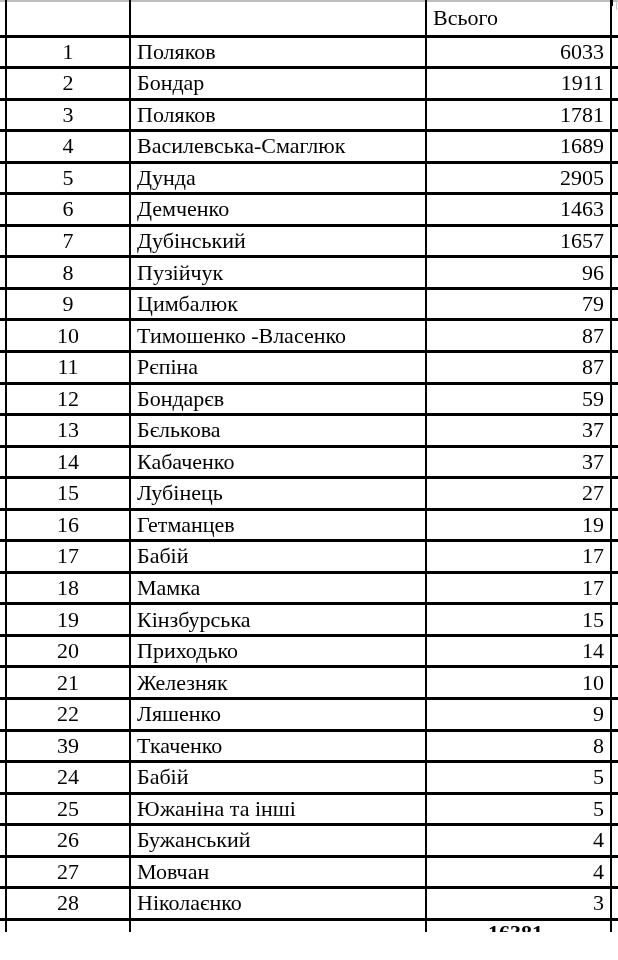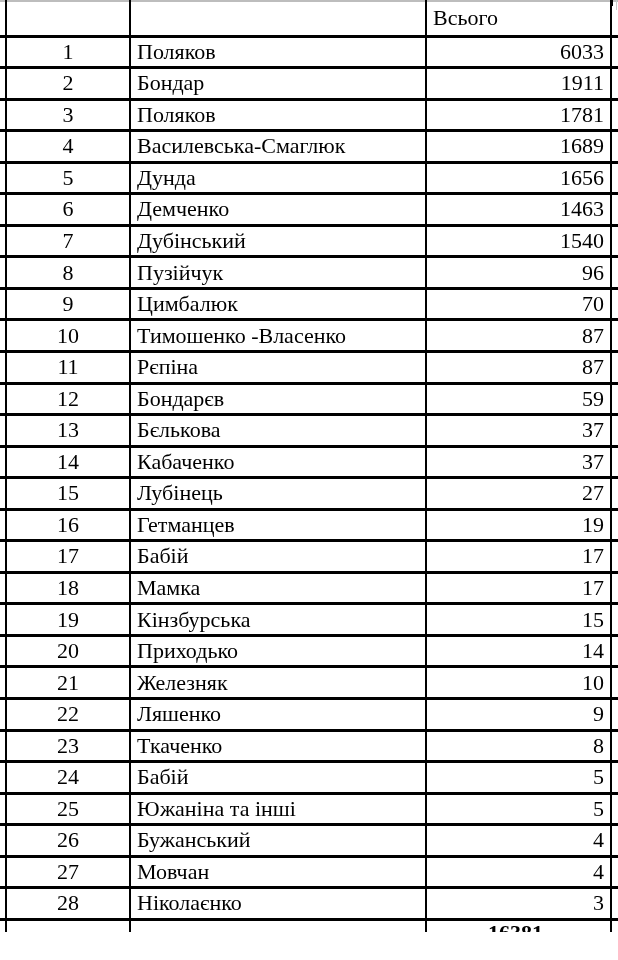--- a/index.html
+++ b/index.html
@@ -129,49 +129,49 @@
       <td class="sliver"></td>
       <td class="c-rank">4</td>
       <td class="c-name">Василевська-Смаглюк</td>
       <td class="c-value">1689</td>
       <td class="sliver"></td>
     </tr>
           <tr>
       <td class="sliver"></td>
       <td class="c-rank">5</td>
       <td class="c-name">Дунда</td>
-      <td class="c-value">1656</td>
+      <td class="c-value">2905</td>
       <td class="sliver"></td>
     </tr>
           <tr>
       <td class="sliver"></td>
       <td class="c-rank">6</td>
       <td class="c-name">Демченко</td>
       <td class="c-value">1463</td>
       <td class="sliver"></td>
     </tr>
           <tr>
       <td class="sliver"></td>
       <td class="c-rank">7</td>
       <td class="c-name">Дубінський</td>
-      <td class="c-value">1540</td>
+      <td class="c-value">1657</td>
       <td class="sliver"></td>
     </tr>
           <tr>
       <td class="sliver"></td>
       <td class="c-rank">8</td>
       <td class="c-name">Пузійчук</td>
       <td class="c-value">96</td>
       <td class="sliver"></td>
     </tr>
           <tr>
       <td class="sliver"></td>
       <td class="c-rank">9</td>
       <td class="c-name">Цимбалюк</td>
-      <td class="c-value">70</td>
+      <td class="c-value">79</td>
       <td class="sliver"></td>
     </tr>
           <tr>
       <td class="sliver"></td>
       <td class="c-rank">10</td>
       <td class="c-name">Тимошенко -Власенко</td>
       <td class="c-value">87</td>
       <td class="sliver"></td>
     </tr>
           <tr>
@@ -253,21 +253,21 @@
     </tr>
           <tr>
       <td class="sliver"></td>
       <td class="c-rank">22</td>
       <td class="c-name">Ляшенко</td>
       <td class="c-value">9</td>
       <td class="sliver"></td>
     </tr>
           <tr>
       <td class="sliver"></td>
-      <td class="c-rank">23</td>
+      <td class="c-rank">39</td>
       <td class="c-name">Ткаченко</td>
       <td class="c-value">8</td>
       <td class="sliver"></td>
     </tr>
           <tr>
       <td class="sliver"></td>
       <td class="c-rank">24</td>
       <td class="c-name">Бабій</td>
       <td class="c-value">5</td>
       <td class="sliver"></td>

